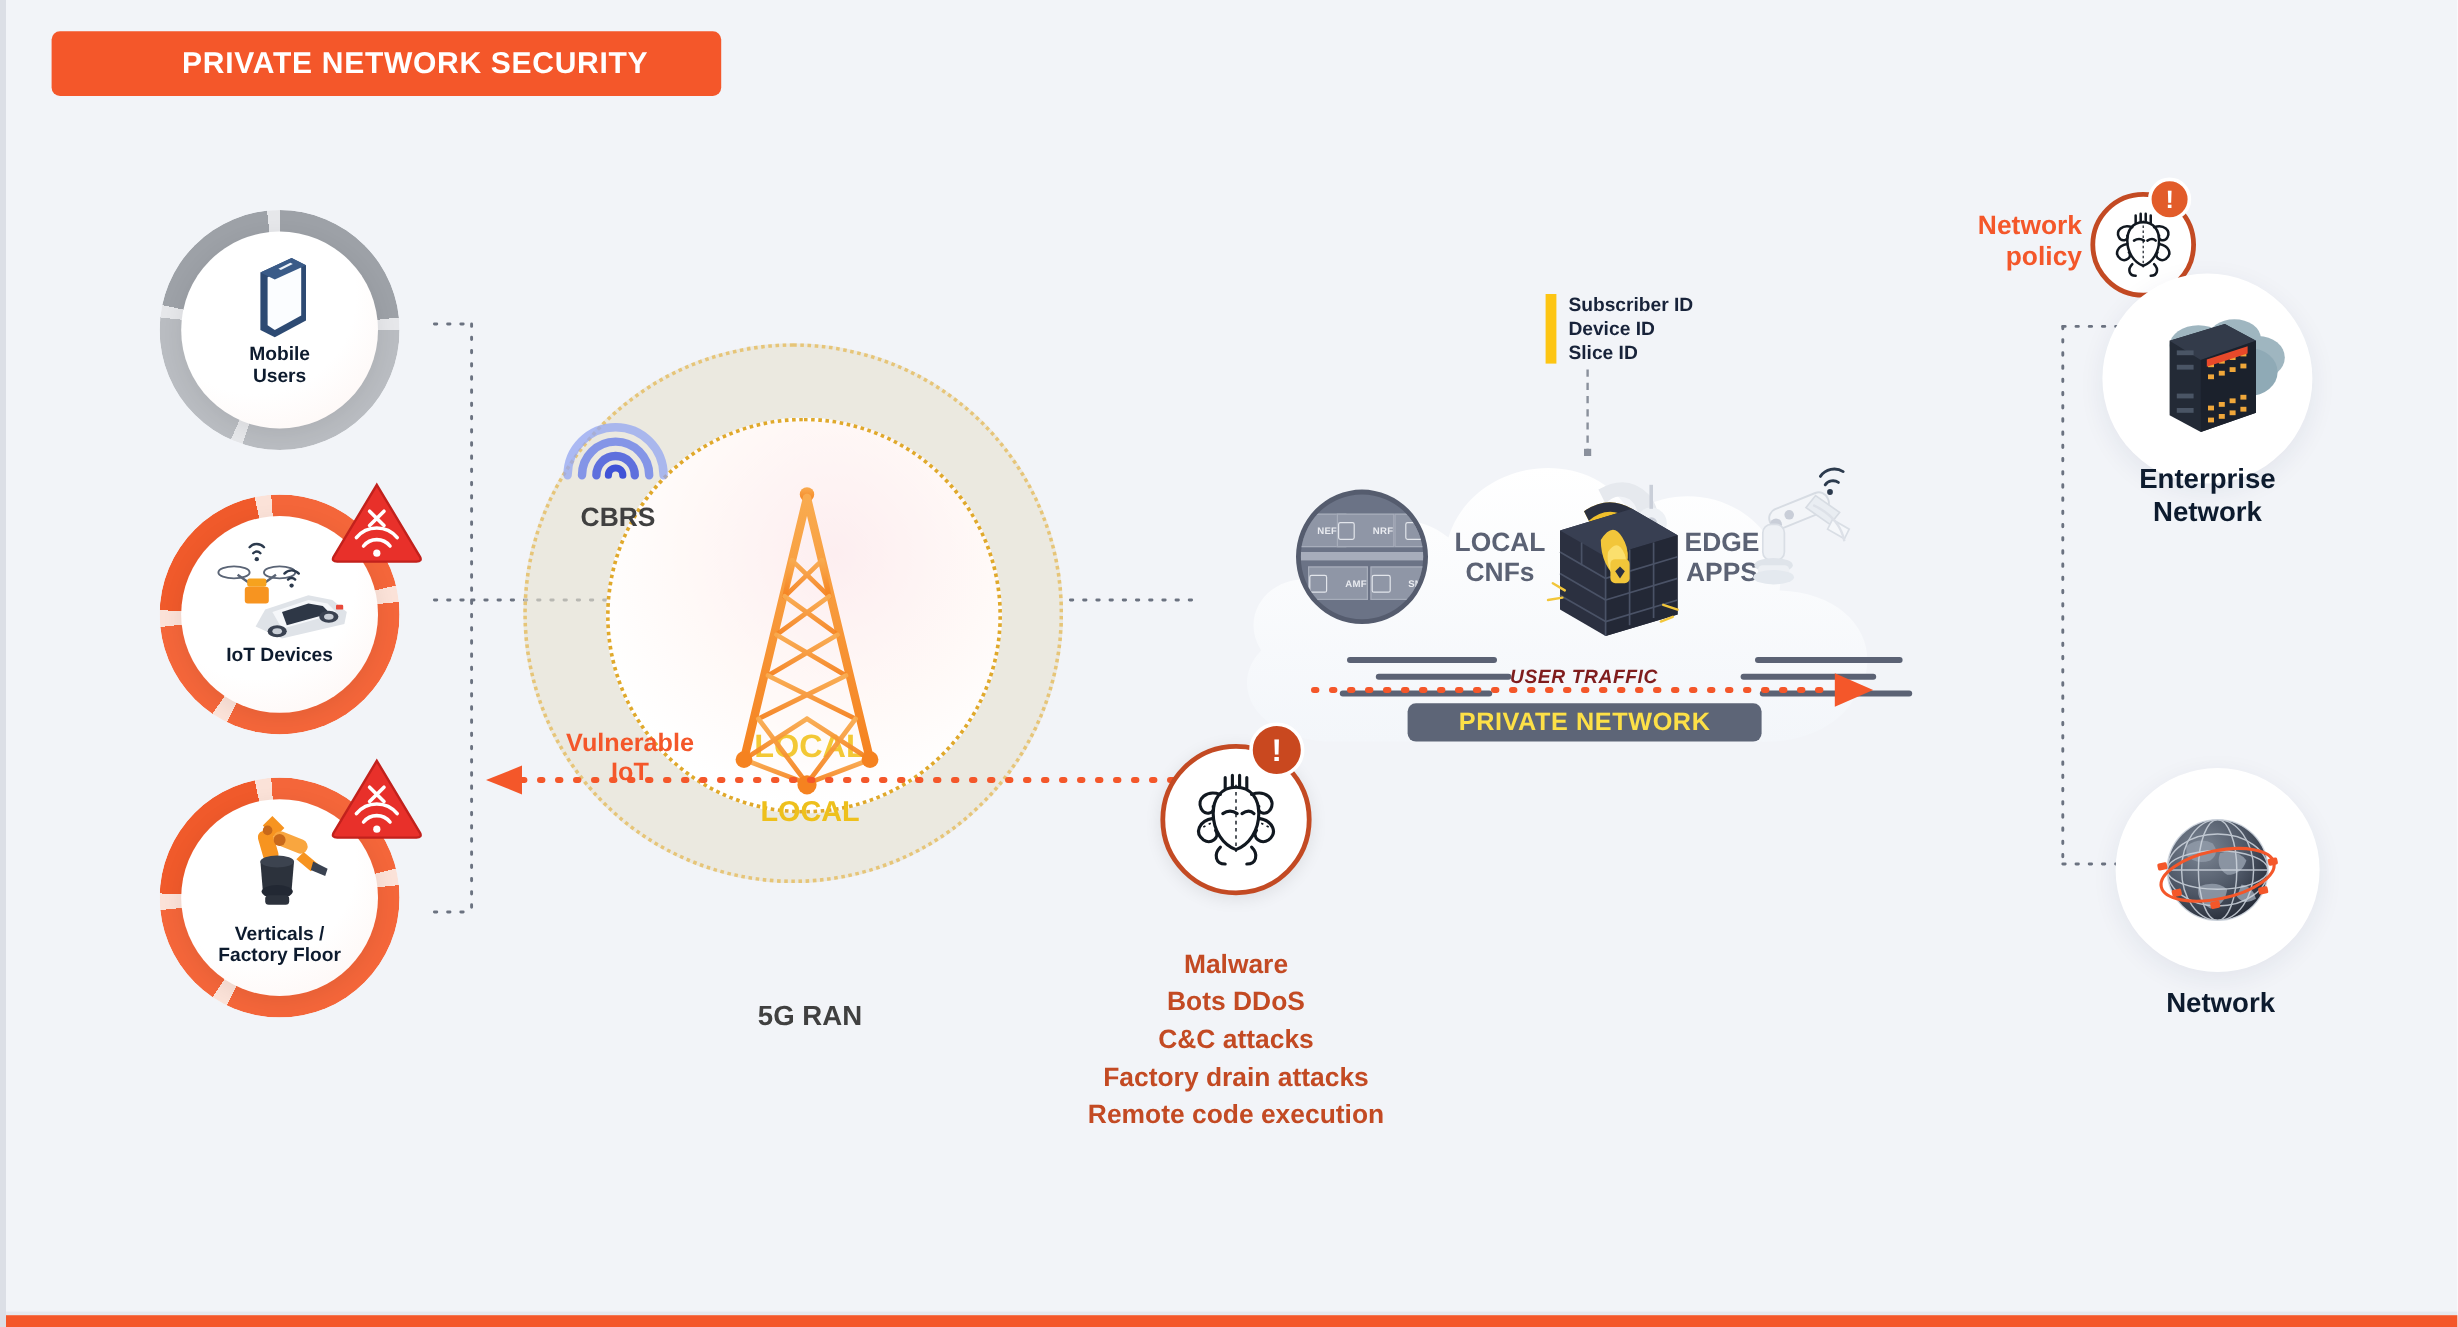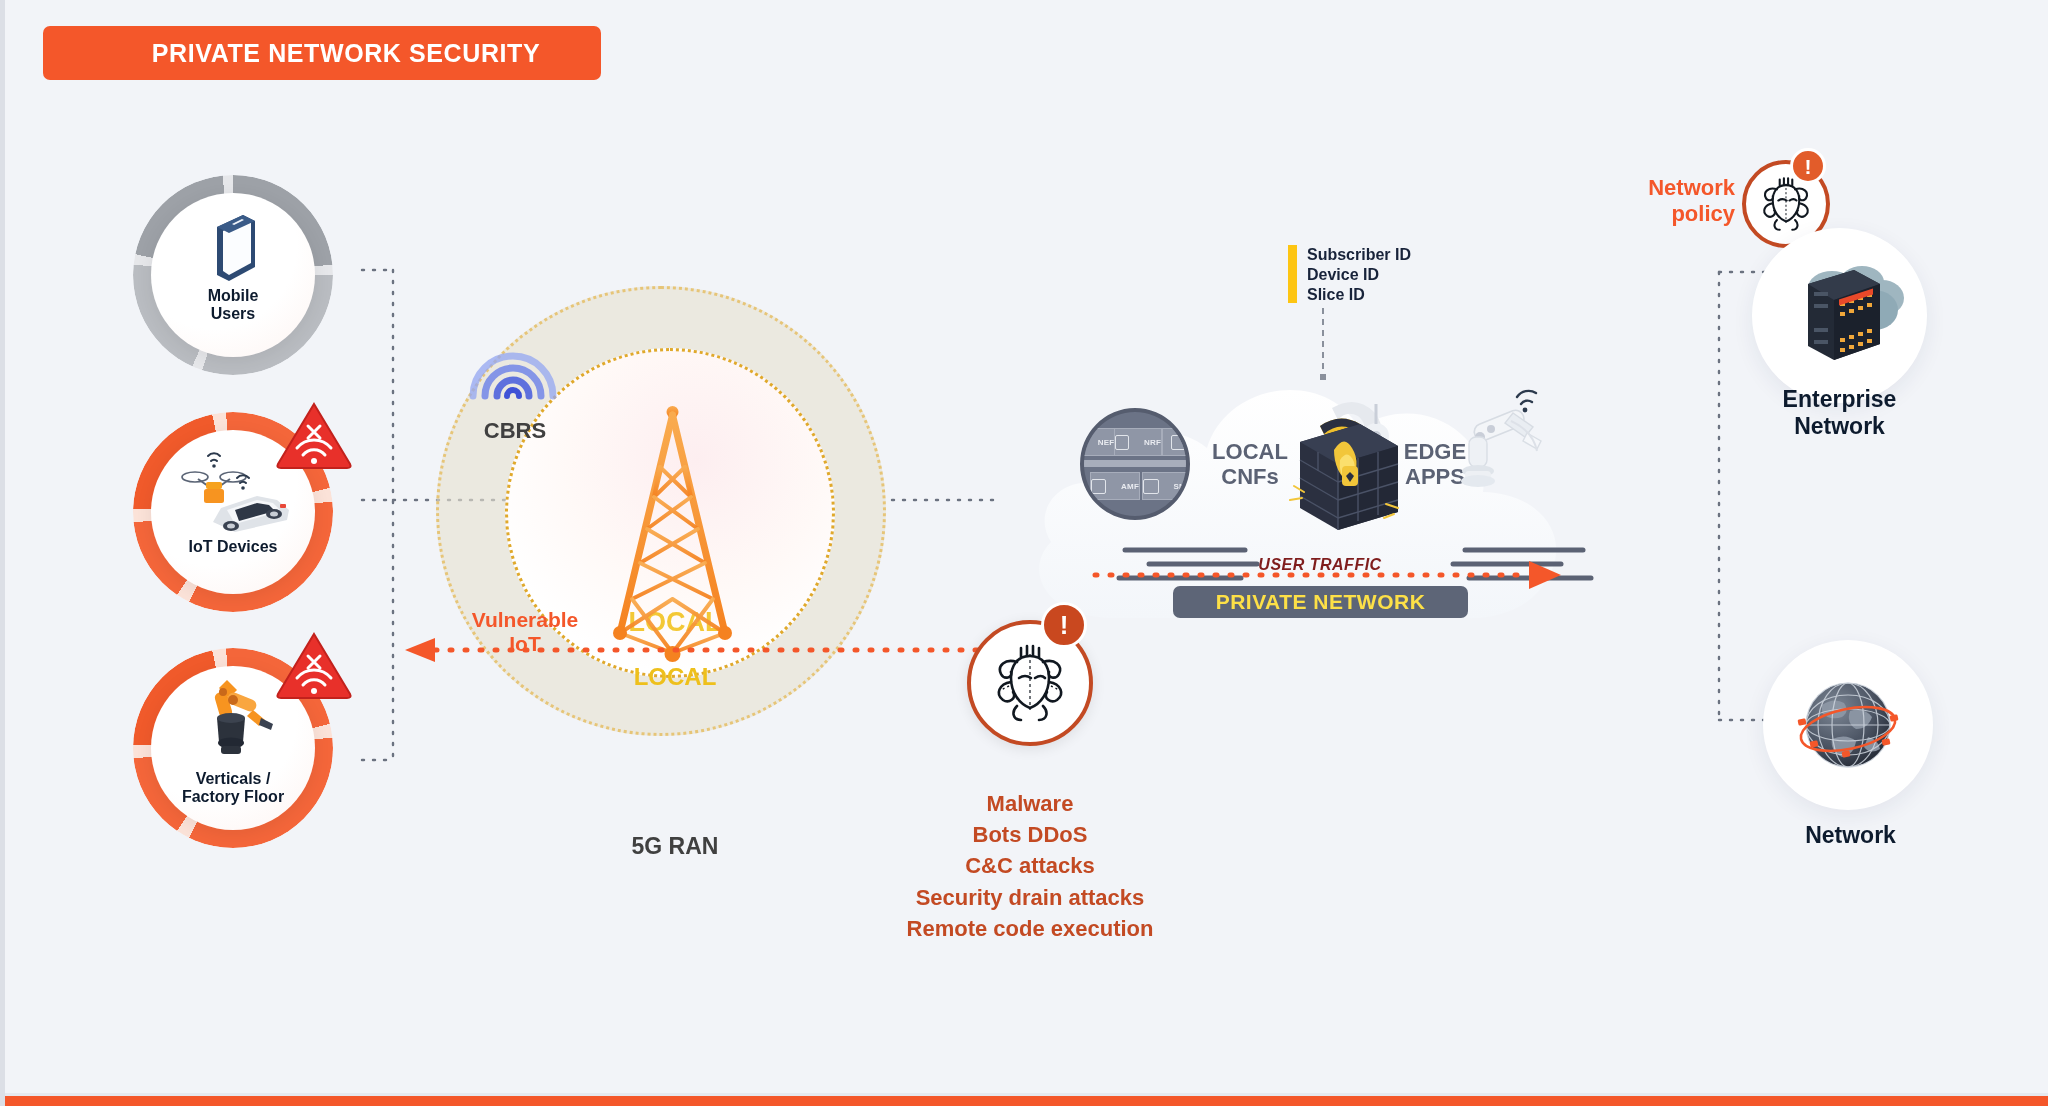--- a/index.html
+++ b/index.html
@@ -490,21 +490,21 @@
       </g>
     </svg>
   </div>
   <div id="malware-bang">
     <span>!</span>
   </div>
   <div id="malware-list">
     <div>Malware</div>
     <div>Bots DDoS</div>
     <div>C&amp;C attacks</div>
-    <div>Security drain attacks</div>
+    <div>Factory drain attacks</div>
     <div>Remote code execution</div>
   </div>
 
   <div id="sp-label">
     <div>Network</div>
     <div>policy</div>
   </div>
   <div id="sp-circle">
     <svg style="position:absolute;left:10px;top:10px;width:60px;height:60px;" viewBox="0 0 86 86">
       <g fill="none" stroke="#111820" stroke-width="3" stroke-linecap="round" stroke-linejoin="round">

